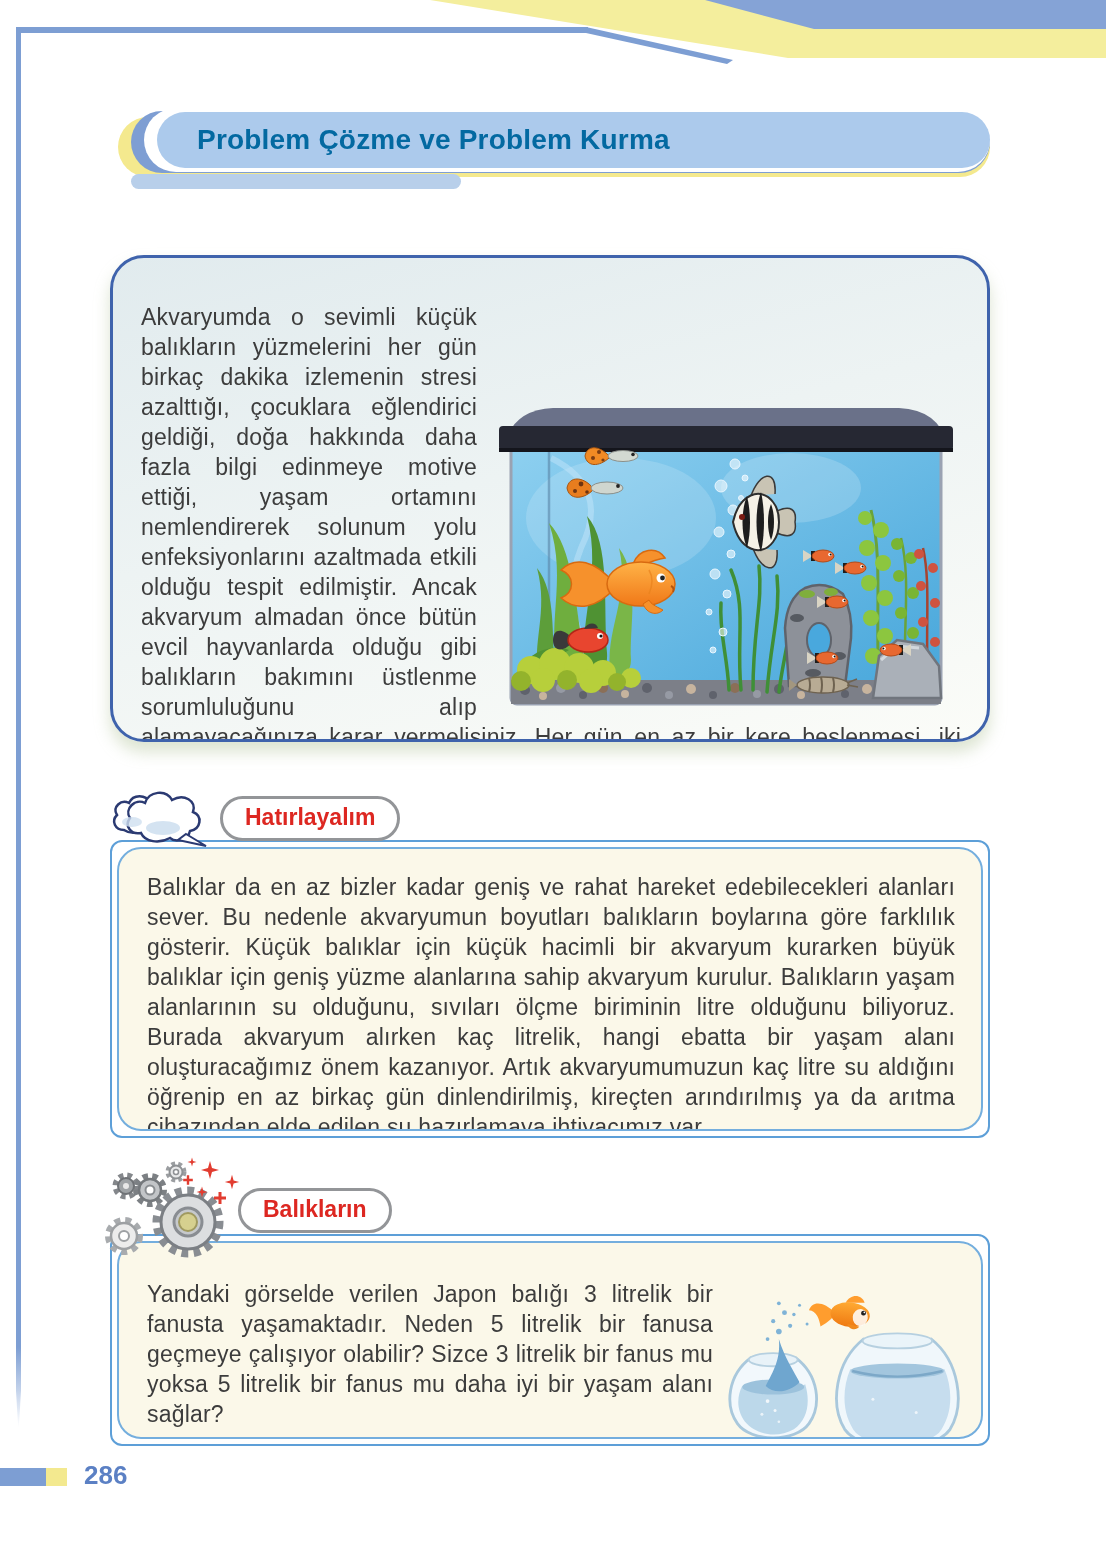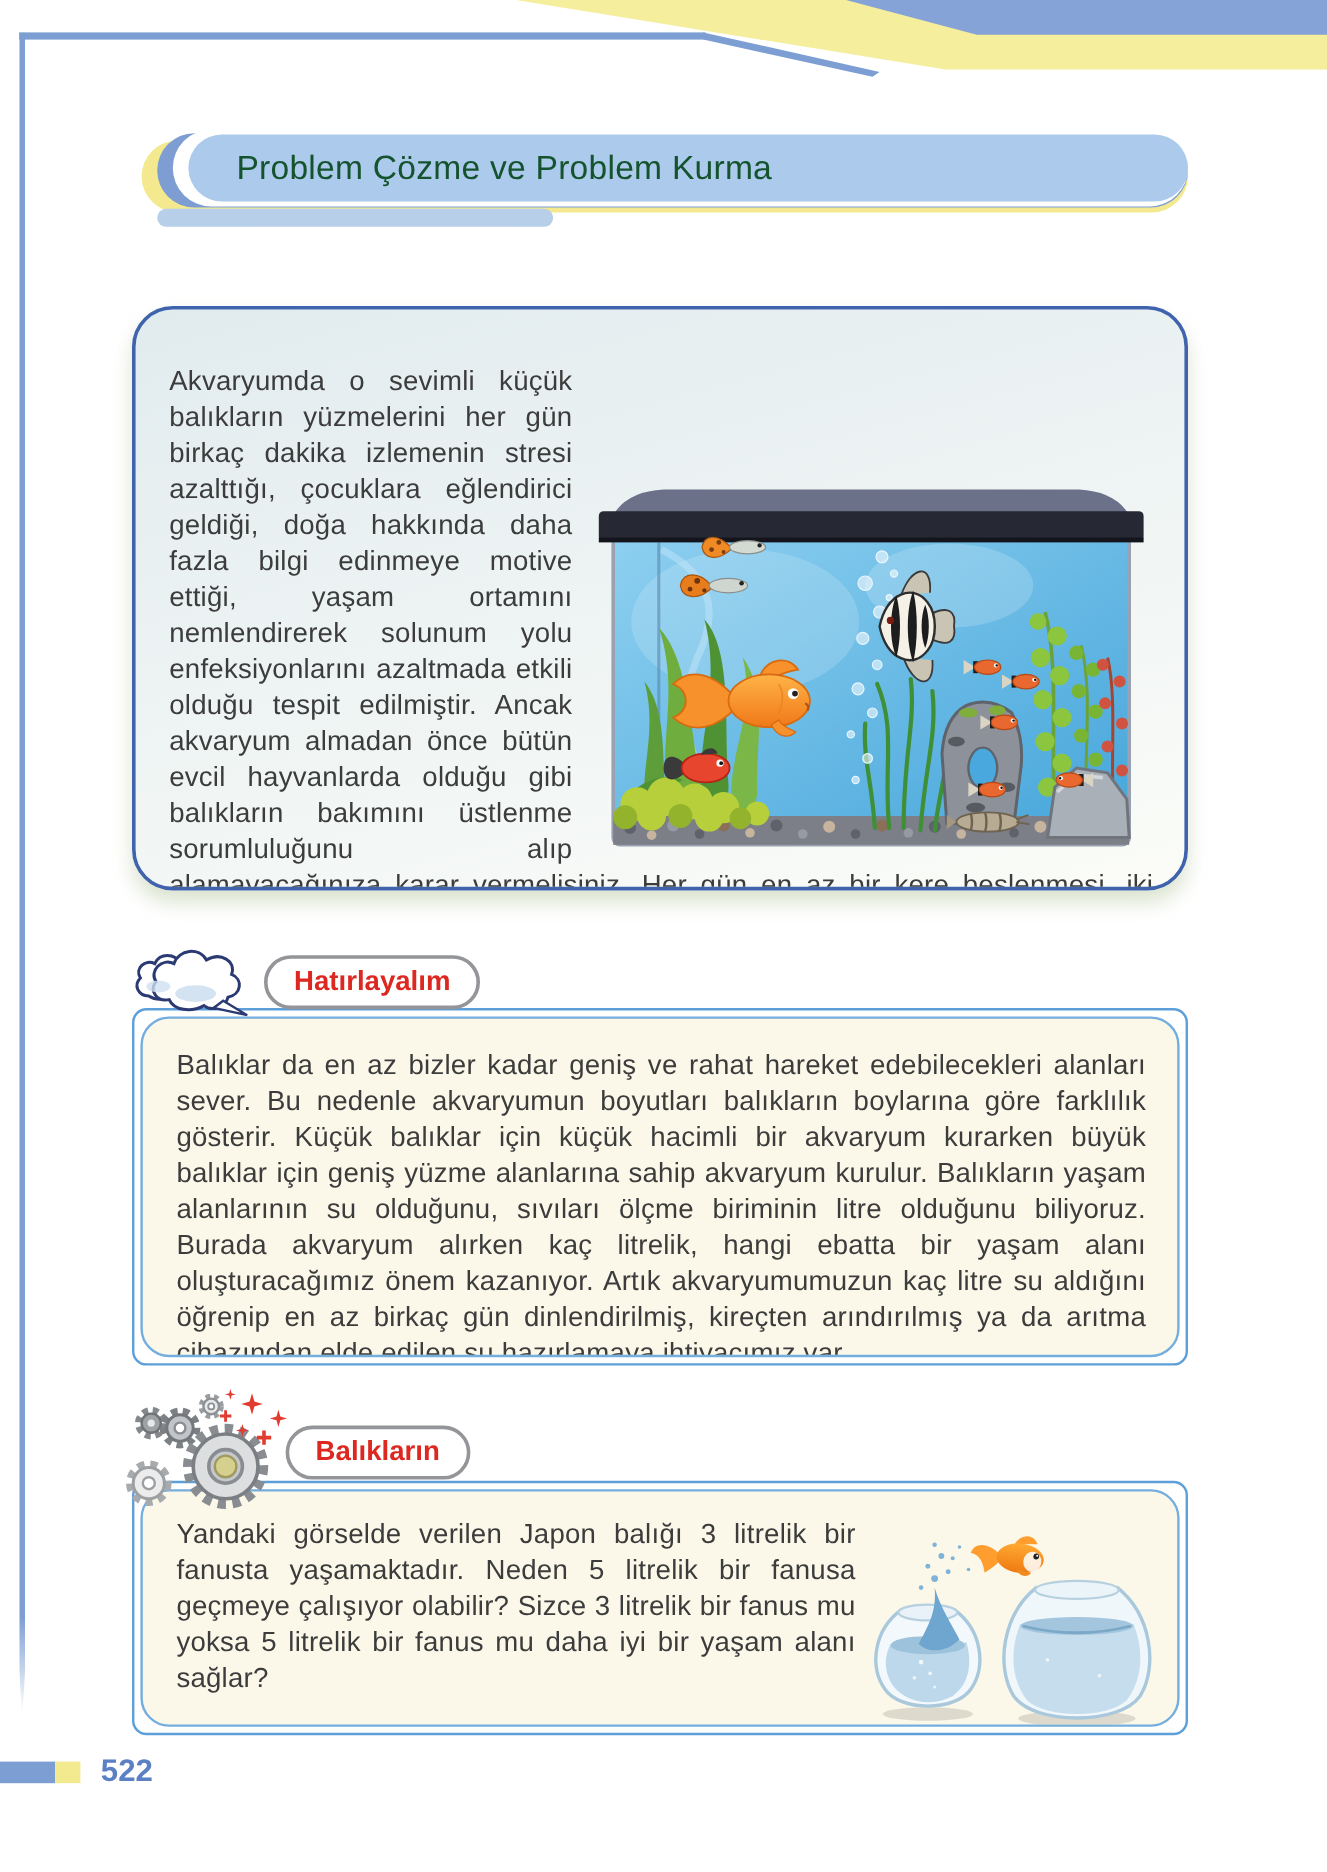--- a/index.html
+++ b/index.html
@@ -15,21 +15,21 @@
     clip-path:polygon(0 0,100% 0,100% 97%,50% 100%,0 97%);
   }
   
   .tp{position:absolute;border-radius:32px;}
   #pill-yellow{left:118px;top:117px;width:872px;height:60px;background:#f4e98e;}
   #pill-blue2 {left:131px;top:111px;width:859px;height:62px;background:#7e9ed3;}
   #pill-white {left:144px;top:108px;width:846px;height:64px;background:#ffffff;}
   #pill-main  {left:157px;top:112px;width:833px;height:56px;background:#accaec;
                display:flex;align-items:center;padding-left:40px;box-sizing:border-box;}
   #pill-shadow{left:131px;top:174px;width:330px;height:15px;background:#b8cfea;border-radius:8px;}
-  #page-title{font-size:28px;font-weight:normal;color:#14532d;letter-spacing:.2px;}
+  #page-title{font-size:28px;font-weight:bold;color:#0369a1;letter-spacing:.2px;}
   
   .box1{
     position:absolute;left:110px;top:255px;width:880px;height:487px;box-sizing:border-box;
     border:3px solid #3f63ac;border-radius:34px;
     background:linear-gradient(165deg,#e1ebee 0%,#edf3f3 45%,#fbfcf8 100%);
     box-shadow:0 10px 16px rgba(168,188,140,.40);
   }
   .dbox{
     position:absolute;left:110px;box-sizing:border-box;background:#ffffff;
     border:2px solid #5d9fd8;border-radius:12px;padding:5px;
@@ -39,21 +39,21 @@
   .dbox-inner{
     width:100%;height:100%;box-sizing:border-box;background:#fbf8e9;
     border:2px solid #74aede;border-radius:24px;overflow:hidden;
   }
   .body-text{
     font-size:23px;line-height:30px;text-align:justify;color:#3c3c3c;letter-spacing:.2px;margin:0;
   }
   #box1-content{padding:44px 26px 18px 28px;overflow:hidden;height:100%;box-sizing:border-box;}
   #aquarium-float{float:right;width:470px;height:318px;margin:96px 0 6px 14px;}
   #hatirlayalim-text{padding:23px 26px 12px 28px;}
-  #dusunelim-content{display:flex;padding:20px 14px 8px 28px;box-sizing:border-box;}
+  #dusunelim-content{display:flex;padding:36px 14px 8px 28px;box-sizing:border-box;}
   #dusunelim-text{width:566px;flex:0 0 566px;}
   #fishbowls{width:264px;height:176px;margin-left:0px;margin-top:4px;}
   
   .badge{position:absolute;display:flex;align-items:center;z-index:6;}
   .badge-pill{
     background:#ffffff;border:3px solid #939598;border-radius:24px;
     padding:5px 22px 7px 22px;font-weight:bold;font-size:23px;color:#dd2721;white-space:nowrap;
   }
   #badge-hayatin{left:140px;top:200px;}
   #badge-hayatin .badge-pill{margin-left:-12px;}
@@ -438,15 +438,15 @@
         <path transform="translate(88,6) scale(.5)" d="M0,-9 L2,-2 L9,0 L2,2 L0,9 L-2,2 L-9,0 L-2,-2 Z"></path>
         <path transform="translate(116,42)" d="M-1.5,-6 h3 v4.5 h4.5 v3 h-4.5 v4.5 h-3 v-4.5 h-4.5 v-3 h4.5 z"></path>
         <path transform="translate(84,24) scale(.8)" d="M-1.5,-6 h3 v4.5 h4.5 v3 h-4.5 v4.5 h-3 v-4.5 h-4.5 v-3 h4.5 z"></path>
       </g>
     </svg>
     <span class="badge-pill">Balıkların</span>
   </div>
 
   <div id="footer-bar-blue"></div>
   <div id="footer-bar-yellow"></div>
-  <div id="page-number">522</div>
+  <div id="page-number">286</div>
 
 </div>
 
 </body></html>

